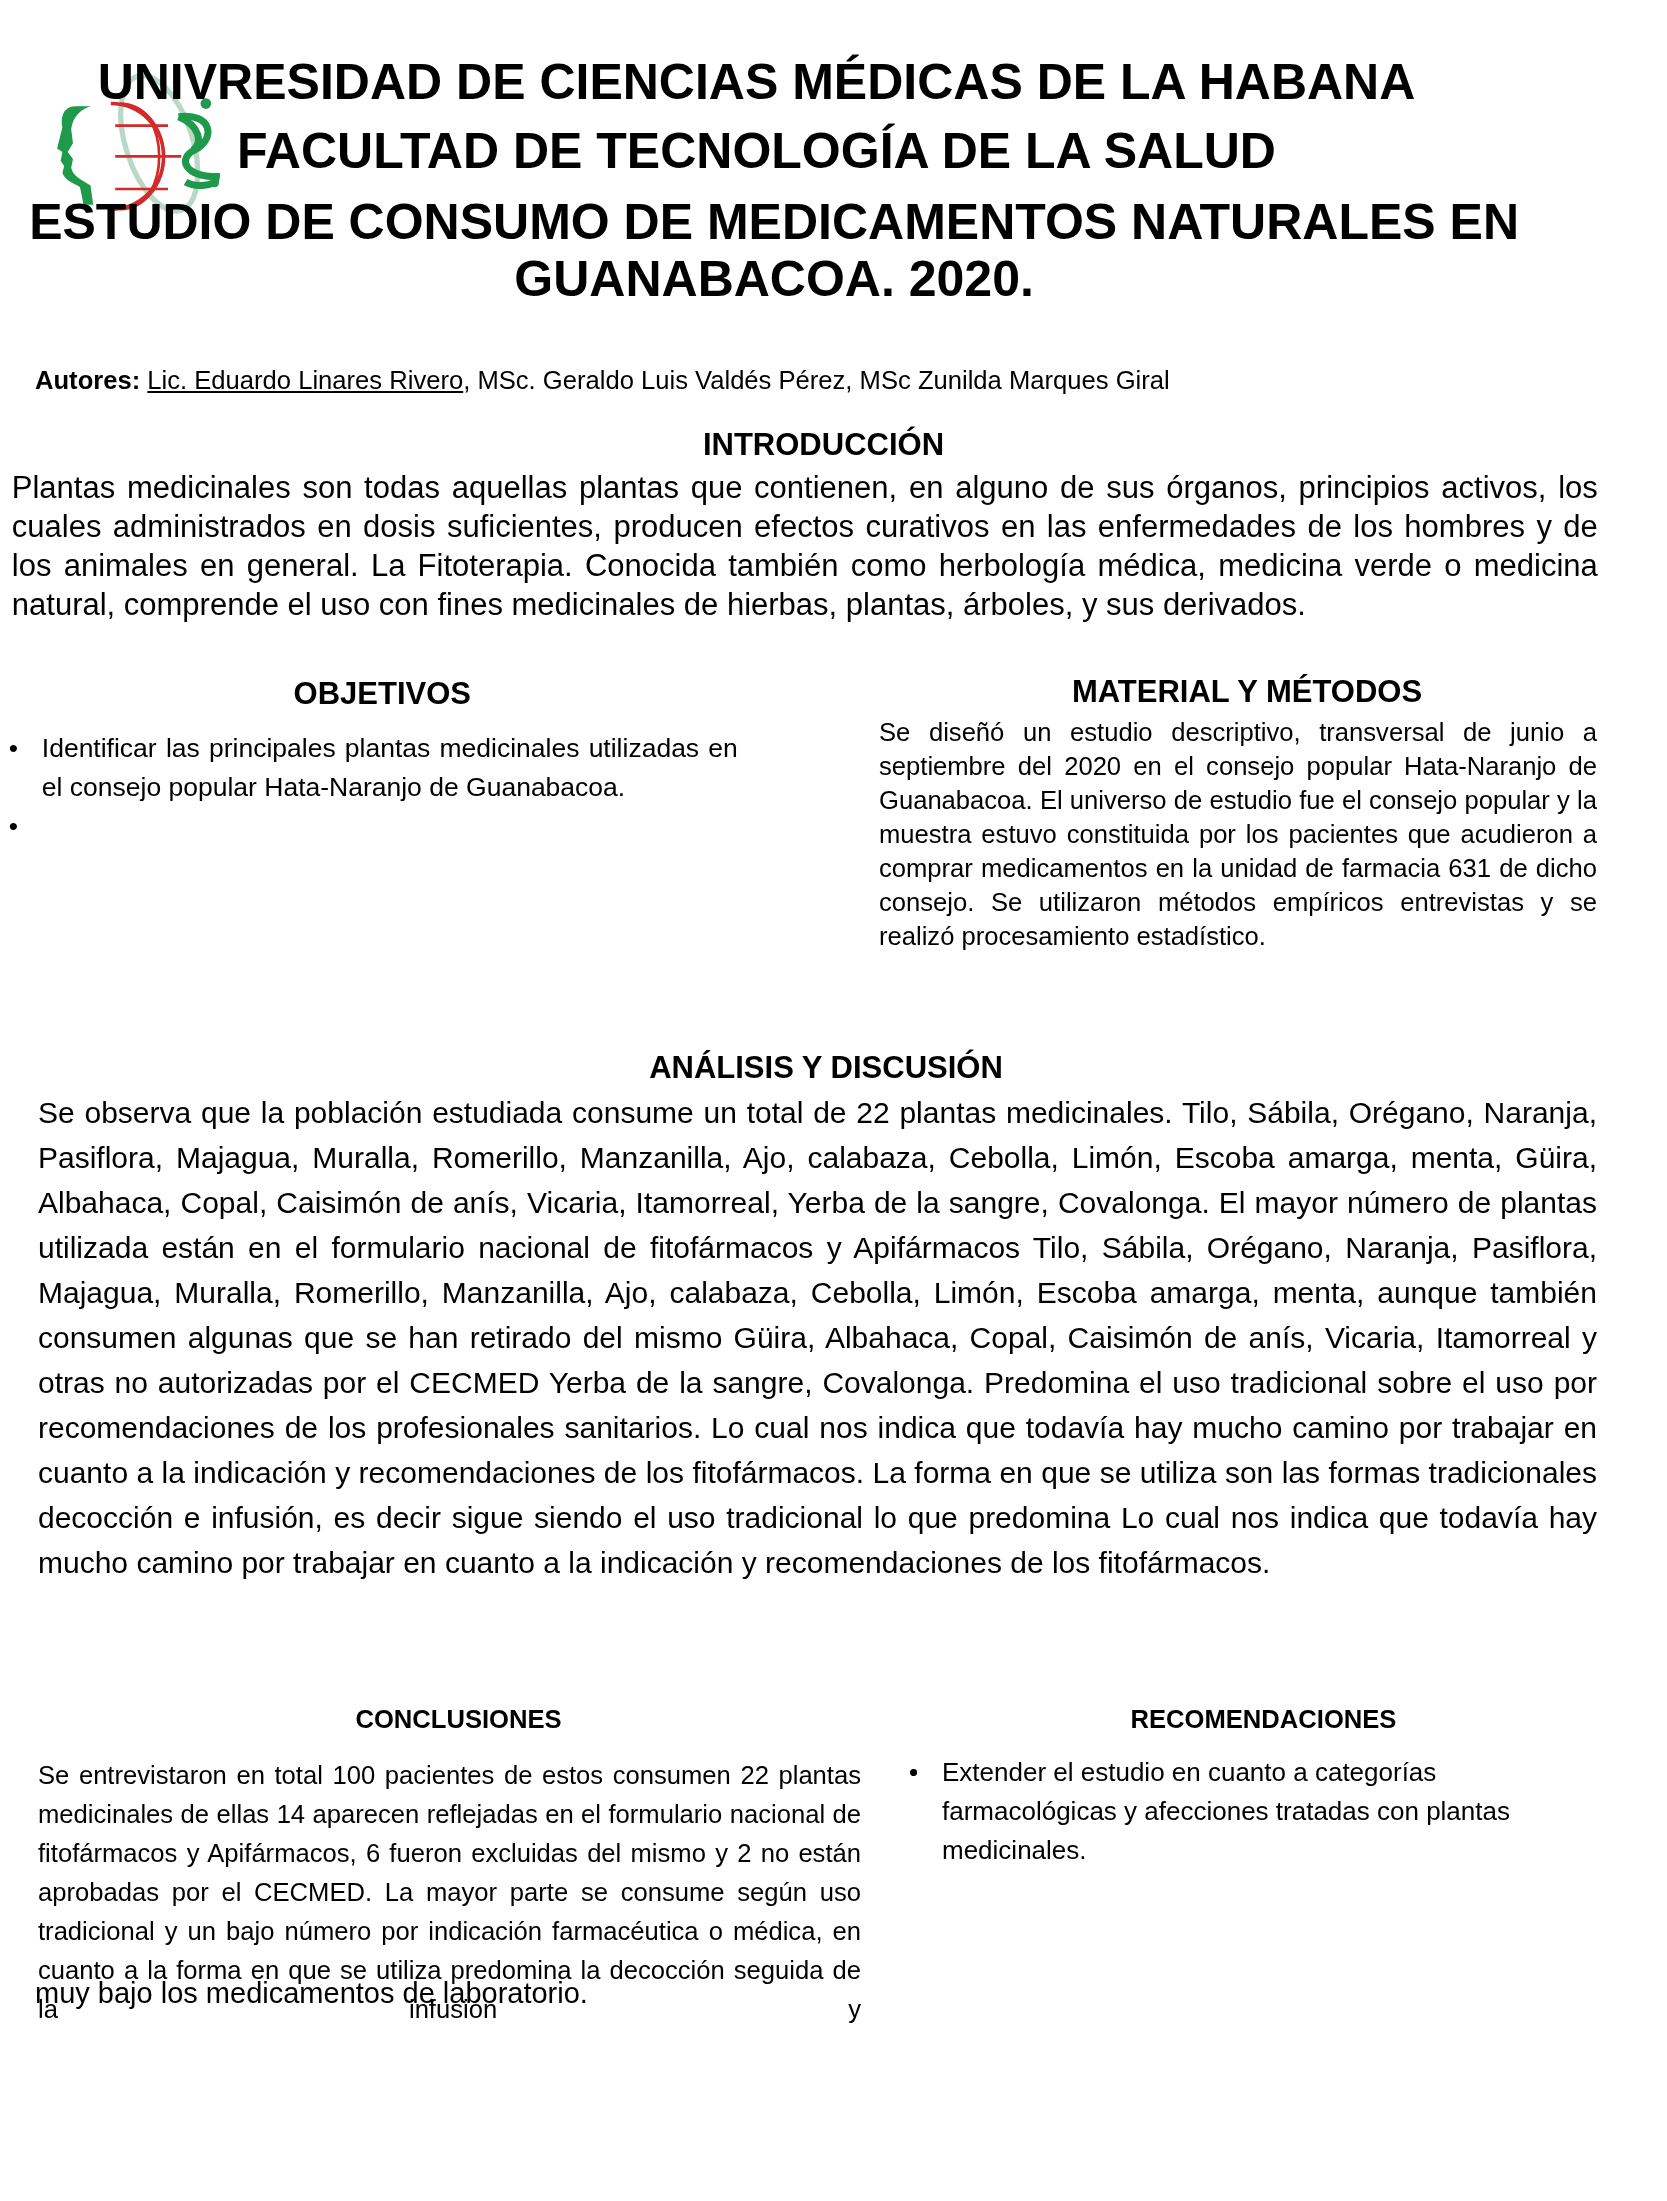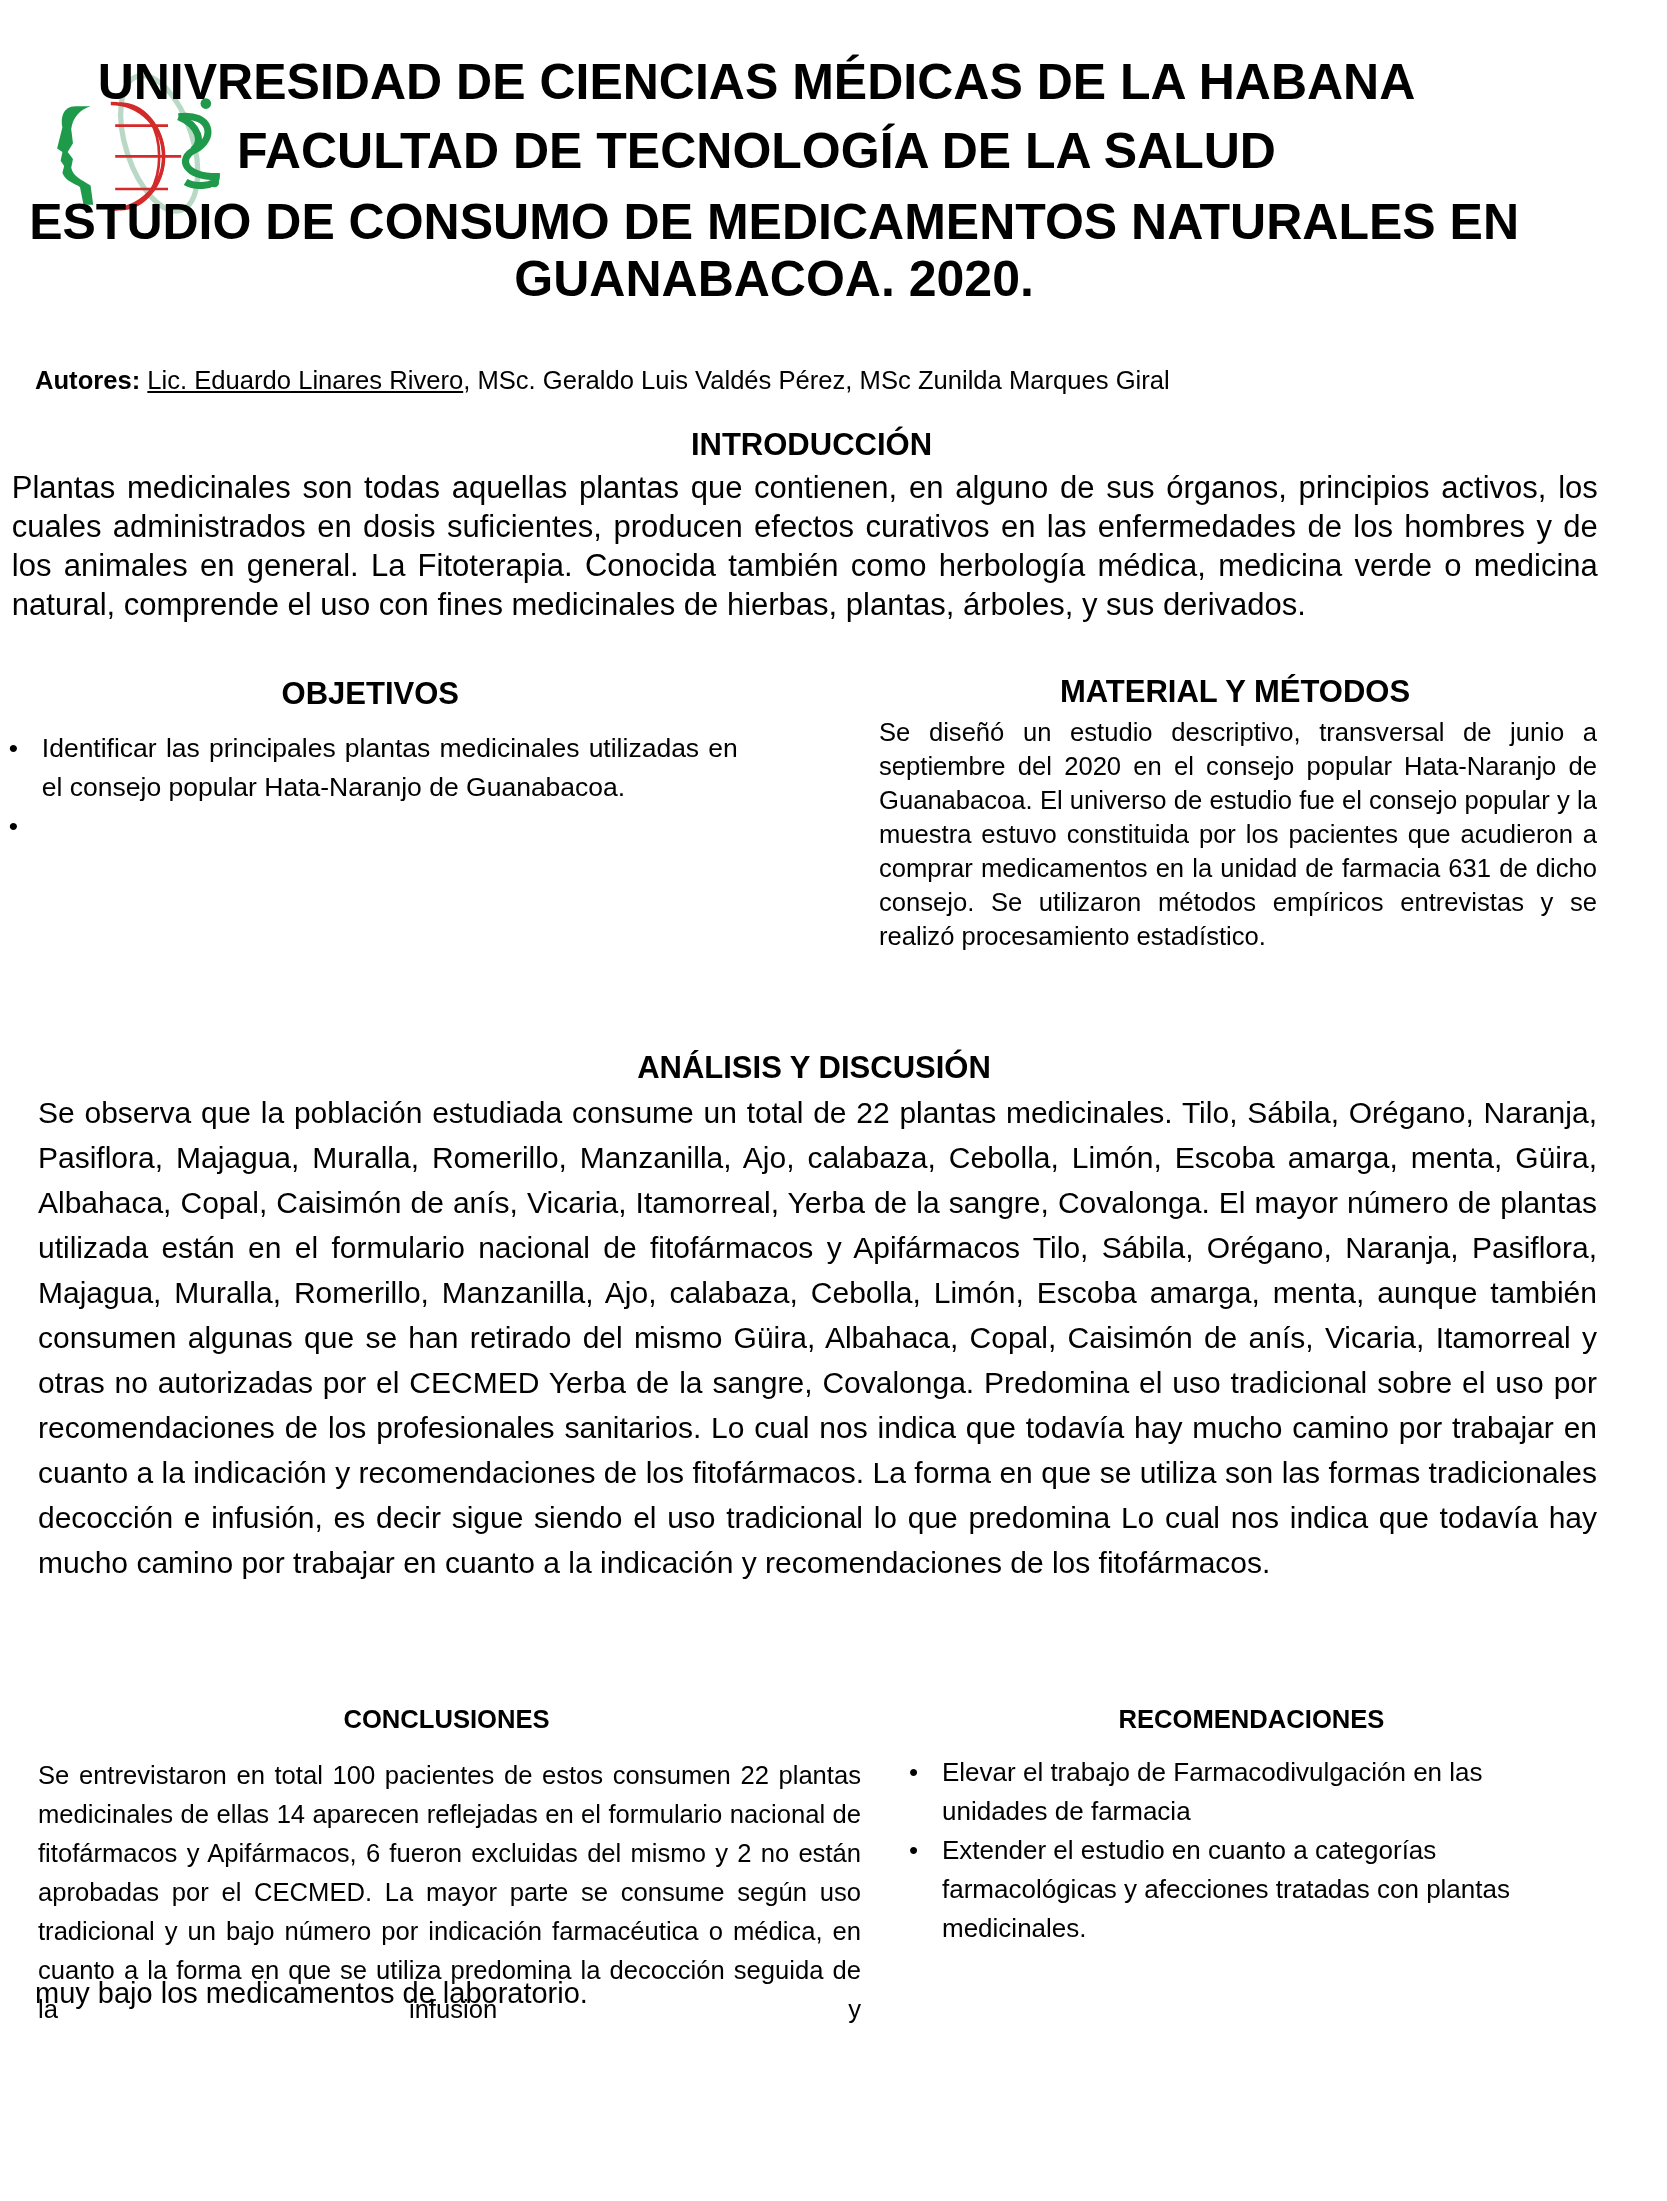--- a/index.html
+++ b/index.html
@@ -11,21 +11,21 @@
     .logo { left: 26.5px; top: 16px; width: 194px; height: 154px; }
     .title {
       position: absolute; left: 0; width: 1513px; text-align: center;
       font-weight: bold; font-size: 50px; line-height: 49px; white-space: nowrap;
     }
     .authors {
       left: 35px; top: 316px; font-size: 25.6px; line-height: 32px; white-space: nowrap;
     }
     .authors b { font-weight: bold; }
     .authors u { text-decoration: underline; }
-    .h2 { position: absolute; font-weight: bold; text-align: center; white-space: nowrap; }
+    .h2 { position: absolute; font-weight: bold; text-align: center; white-space: nowrap; padding-left: 12px; }
     .just { text-align: justify; }
     .para { position: absolute; margin: 3px; }
     ul.blist { position: absolute; margin: 0; padding: 0; list-style: none; }
     ul.blist li { position: relative; padding-left: 33px; text-align: justify; }
     ul.blist li .bullet {
       position: absolute; left: 0; top: 0; width: 33px; text-align: left;
     }
   </style>
 </head>
 <body>
@@ -82,20 +82,19 @@
 <p class="para just" style="left:35px; top:1087px; width:1559px; font-size:30px; line-height:45px;">Se observa que la población estudiada consume un total de 22 plantas medicinales. Tilo, Sábila, Orégano, Naranja, Pasiflora, Majagua, Muralla, Romerillo, Manzanilla, Ajo, calabaza, Cebolla, Limón, Escoba amarga, menta, Güira, Albahaca, Copal, Caisimón de anís, Vicaria, Itamorreal, Yerba de la sangre, Covalonga. El mayor número de plantas utilizada están en el formulario nacional de fitofármacos y Apifármacos Tilo, Sábila, Orégano, Naranja, Pasiflora, Majagua, Muralla, Romerillo, Manzanilla, Ajo, calabaza, Cebolla, Limón, Escoba amarga, menta, aunque también consumen algunas que se han retirado del mismo Güira, Albahaca, Copal, Caisimón de anís, Vicaria, Itamorreal y otras no autorizadas por el CECMED Yerba de la sangre, Covalonga. Predomina el uso tradicional sobre el uso por recomendaciones de los profesionales sanitarios. Lo cual nos indica que todavía hay mucho camino por trabajar en cuanto a la indicación y recomendaciones de los fitofármacos. La forma en que se utiliza son las formas tradicionales decocción e infusión, es decir sigue siendo el uso tradicional lo que predomina Lo cual nos indica que todavía hay mucho camino por trabajar en cuanto a la indicación y recomendaciones de los fitofármacos.</p>
 
 <div class="h2" style="left:35px; width:823px; top:1703px; font-size:25.6px; line-height:32px;">CONCLUSIONES</div>
 <p class="para just" style="left:35px; top:1753px; width:823px; font-size:25.6px; line-height:39px; text-align-last: justify;">Se entrevistaron en total 100 pacientes de estos consumen 22 plantas medicinales de ellas 14 aparecen reflejadas en el formulario nacional de fitofármacos y Apifármacos, 6 fueron excluidas del mismo y 2 no están aprobadas por el CECMED. La mayor parte se consume según uso tradicional y un bajo número por indicación farmacéutica o médica, en cuanto a la forma en que se utiliza predomina la decocción seguida de la infusión y</p>
 <div class="abs" style="left:35px; top:1926px; font-size:29px; line-height:39px; white-space:nowrap;">muy bajo los medicamentos de laboratorio.</div>
 
 <div class="h2" style="left:909px; width:685px; top:1703px; font-size:25.6px; line-height:32px;">RECOMENDACIONES</div>
 <ul class="blist" style="left:909px; top:1753px; width:618px; font-size:26px; line-height:39px;">
   <li style="text-align:left;">
     <span class="bullet">•</span>
-    <span>Elevar el trabajo de Farmacodivulgación en las unidades de farmacia</span>
   </li>
   <li style="text-align:left;">
     <span class="bullet">•</span>
     <span>Extender el estudio en cuanto a categorías farmacológicas y afecciones tratadas con plantas medicinales.</span>
   </li>
 </ul>
 
 
 </body></html>

